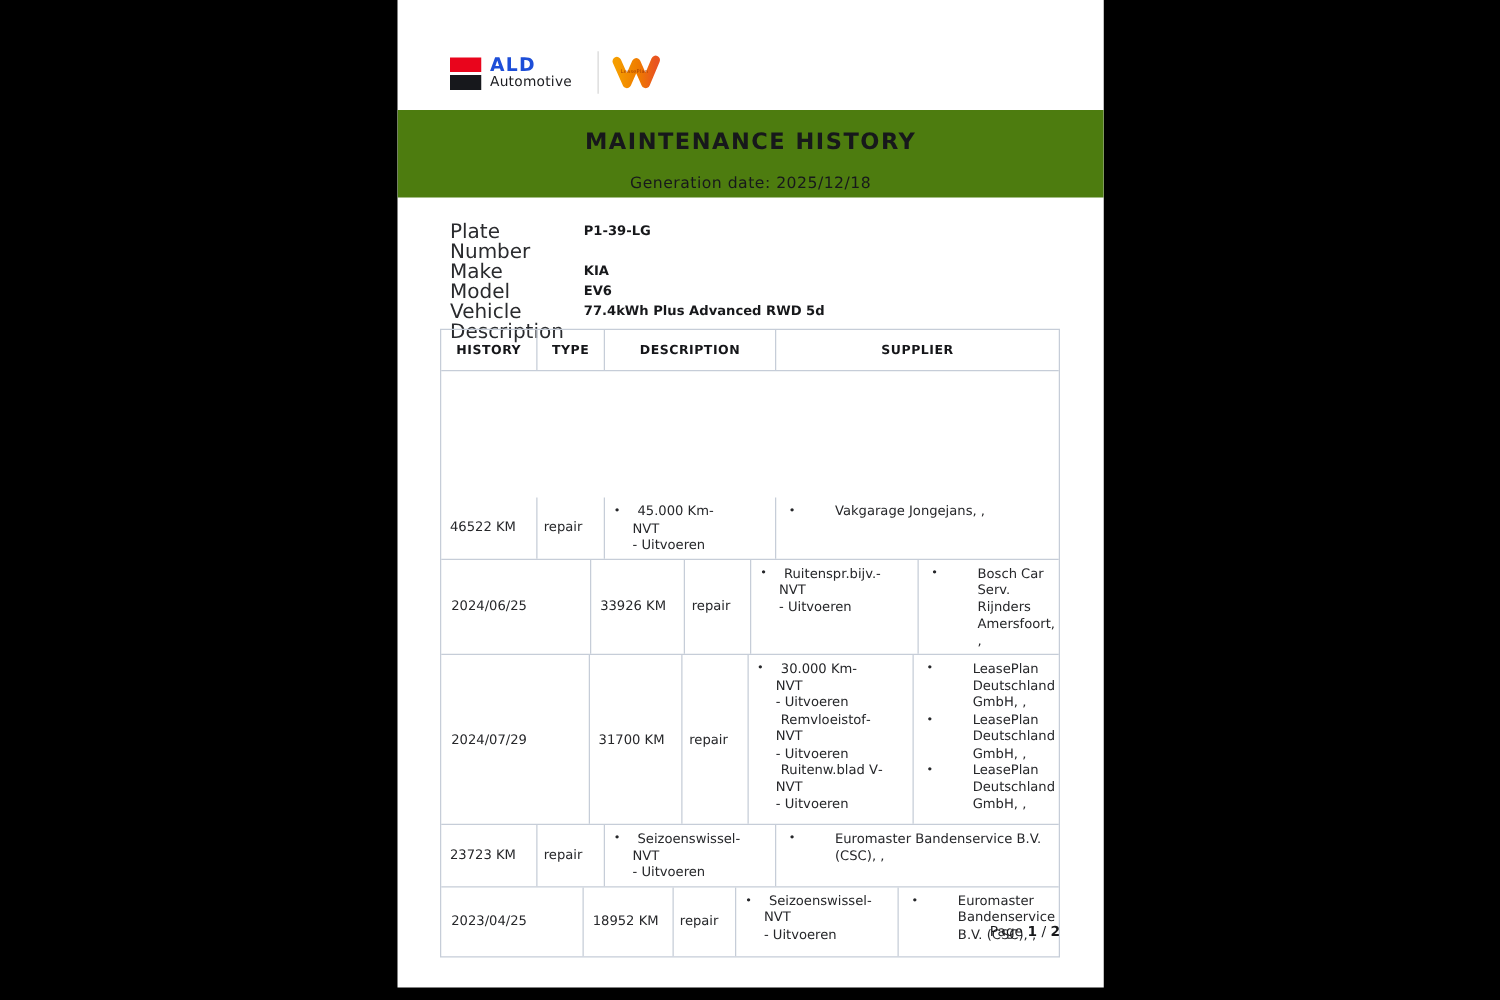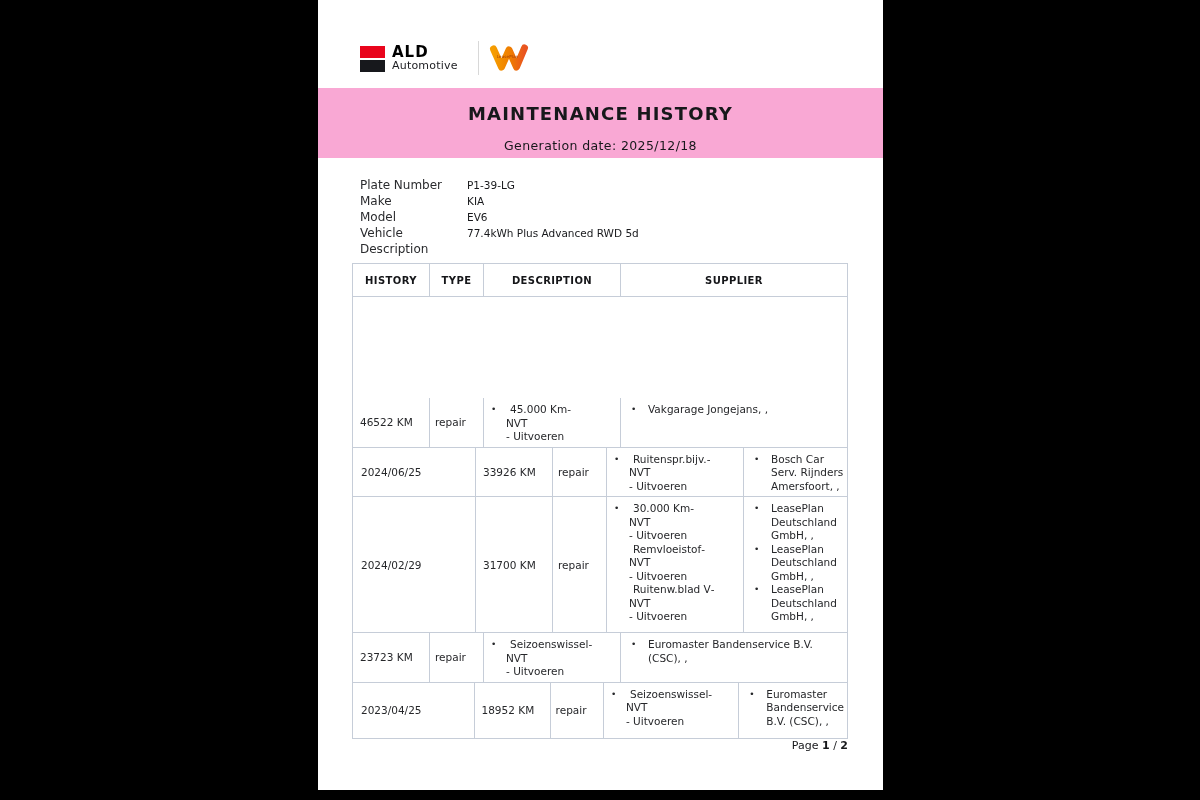--- a/index.html
+++ b/index.html
@@ -17,42 +17,42 @@
     overflow:hidden;
   }
   
   .logo-row { position:absolute; top:41px; left:42px; display:flex; align-items:center; }
   .ald-logo { display:flex; align-items:flex-start; }
   .ald-square {
     width:25px; height:26px; margin-top:2px;
     background:linear-gradient(180deg,#e9051c 0%,#e9051c 46%,#ffffff 46%,#ffffff 55%,#17181c 55%,#17181c 100%);
   }
   .ald-text { margin-left:7px; }
-  .ald-name { font-size:15px; font-weight:bold; color:#000000; letter-spacing:1px; line-height:16px; }
+  .ald-name { font-size:15px; font-weight:bold; color:#1d4ed8; letter-spacing:1px; line-height:16px; }
   .ald-sub  { font-size:11px; color:#1b1c20; letter-spacing:0.2px; line-height:11px; }
   .logo-divider { width:1px; height:34px; background:#d8d8d8; margin-left:20px; margin-right:10px; }
   .lp-logo { position:relative; width:40px; height:32px; }
   .lp-logo svg { position:absolute; left:0; top:0; }
   .lp-text {
     position:absolute; left:8px; top:12px;
     font-size:4px; color:#a33d00; letter-spacing:0.2px;
   }
   
   .band {
     position:absolute; left:0; top:88px;
     width:100%; height:70px;
-    background:#f9a8d4; text-align:center;
+    background:#4d7c0f; text-align:center;
   }
   .title { padding-top:15px; font-size:18px; font-weight:bold; letter-spacing:1.2px; color:#17181b; }
   .gendate { margin-top:14px; font-size:12.5px; letter-spacing:0.4px; color:#17181b; }
   
   .vehicle { position:absolute; left:42px; top:177px; }
   .vrow { display:flex; line-height:16px; }
-  .vlabel { width:107px; font-size:12px; color:#2a2b2e; }
-  .vvalue { font-size:10.5px; font-weight:normal; color:#17181b; }
+  .vlabel { width:107px; font-size:16px; color:#2a2b2e; }
+  .vvalue { font-size:10.5px; font-weight:bold; color:#17181b; }
   
   .tbl {
     position:absolute; left:34px; top:263px; width:496px;
     border:1px solid #c6cdd8; box-sizing:border-box;
     font-size:10.5px; color:#26272a;
   }
   .tr { display:flex; border-top:1px solid #c6cdd8; }
   .tbl > .tr:first-child, .tbody .tr:first-child { border-top:none; }
   .tbody .tr { border-top:1px solid #c6cdd8; }
   .td { box-sizing:border-box; border-right:1px solid #c6cdd8; }
@@ -69,21 +69,21 @@
   .mid { display:flex; align-items:center; padding-left:8px; }
   .c1.mid { padding-left:7px; } .c2.mid { padding-left:5px; }
   .top { padding:5px 4px 3px 7px; line-height:13.5px; }
   .grp { display:flex; }
   .blt { flex:none; width:15px; font-size:9px; line-height:13.5px; color:#26272a; }
   .lines { flex:1; }
   .l1 { display:flex; justify-content:flex-start; padding-right:17px; }
   .l1 .nm { padding-left:4px; }
   .sup { padding:5px 3px 3px 10px; }
   .sup .blt { width:17px; }
-  .sup-text { flex:1; }
+  .sup-text { flex:1;margin-left:20px; }
   .r0 { min-height:44px; } .r1 { min-height:47px; } .r2 { min-height:135px; }
   .r3 { min-height:46px; } .r4 { min-height:55px; }
   
   .footer { position:absolute; top:739px; right:35px; font-size:11px; color:#17181b; }
   .footer b { font-weight:bold; }
 </style>
 </head>
 <body>
 
 <div class="page">
@@ -188,21 +188,21 @@
             </div>
           </div>
           <div class="td c4 top sup">
             <div class="grp">
               <span class="blt">•</span>
               <div class="sup-text">Bosch Car Serv. Rijnders Amersfoort, ,</div>
             </div>
           </div>
         </div>
         <div class="tr r2">
-          <div class="td c0 mid">2024/02/29</div>
+          <div class="td c0 mid">2024/07/29</div>
           <div class="td c1 mid">31700 KM</div>
           <div class="td c2 mid">repair</div>
           <div class="td c3 top">
             <div class="grp">
               <span class="blt">•</span>
               <div class="lines">
                 <div class="l1">
                   <span class="nm">30.000 Km</span>
                   <span class="dash">-</span>
                 </div>

